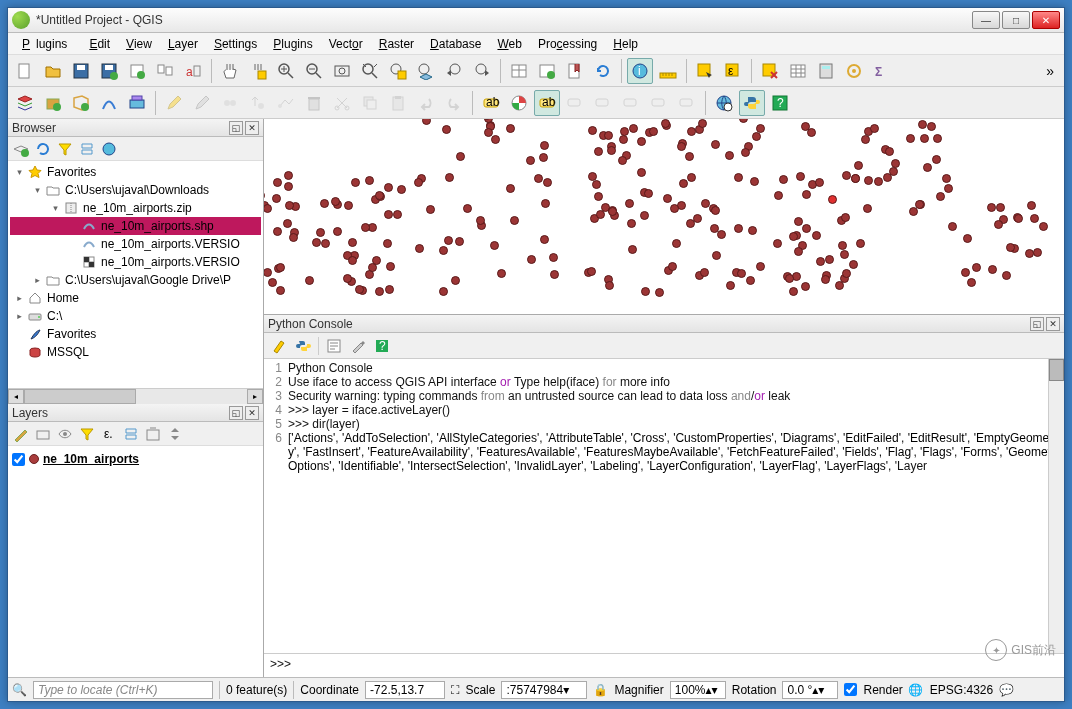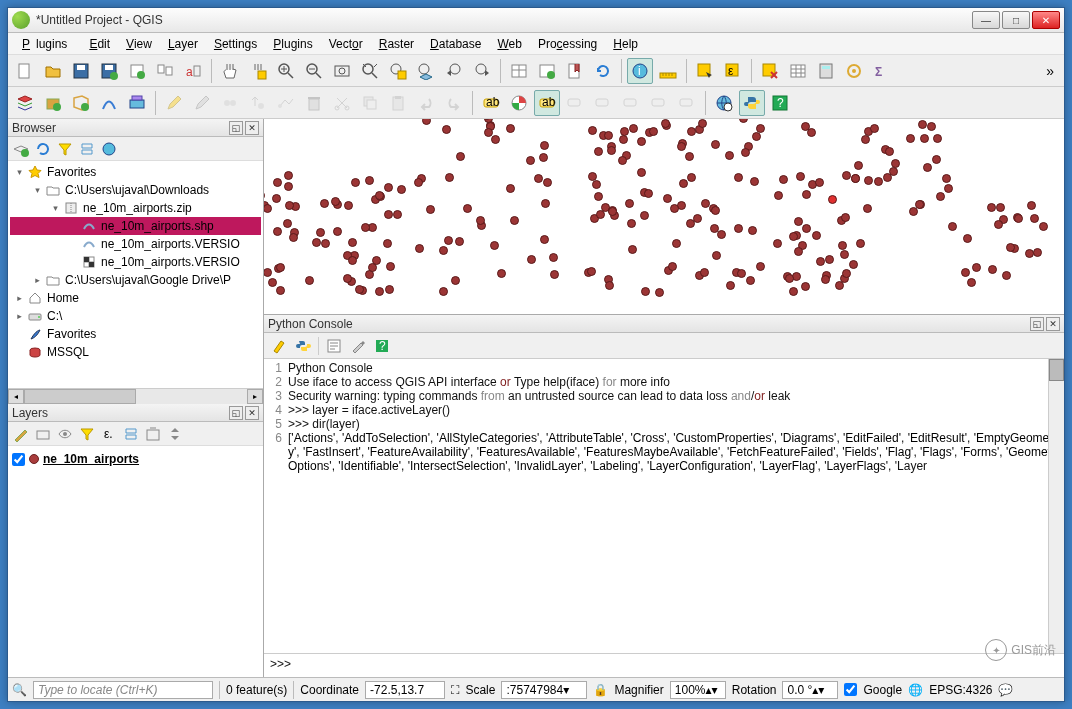--- a/index.html
+++ b/index.html
@@ -44,21 +44,21 @@
 .map { height:196px; background:#fff; position:relative; overflow:hidden; border-bottom:1px solid #aaa; }
 .map .dot { position:absolute; width:9px; height:9px; background:#9b3535; border:1px solid #5a1a1a; border-radius:50%; }
 .map .dot.br { background:#e03030; }
 .pyconsole { flex:1; display:flex; flex-direction:column; min-height:0; }
 .pytools { height:26px; display:flex; align-items:center; gap:6px; padding:2px 6px; border-bottom:1px solid #ccc; }
 .pytools .pyt { width:18px; height:18px; display:flex; align-items:center; justify-content:center; }
 .pyoutput { flex:1; background:#fff; overflow:auto; font-family:"Courier New",monospace; font-size:14px; position:relative; padding:2px 0; }
 .pyline { display:flex; }
 .gutter { width:24px; text-align:right; color:#888; padding-right:6px; user-select:none; flex-shrink:0; }
 .pycell { flex:1; white-space:pre-wrap; word-break:break-all; color:#111; }
-.kw-or { color:#7f1d1d;text-align:right; }
+.kw-or { color:#a21caf;text-align:right; }
 .kw-for { color:#888; }
 .kw-from { color:#888; }
 .kw-and { color:#888; }
 .str { color:#000000; }
 .vscroll { position:absolute; right:0; top:0; bottom:0; width:16px; background:#eee; border-left:1px solid #ccc; }
 .vscroll .vthumb { position:absolute; top:0; width:100%; height:22px; background:#bbb; border:1px solid #888; }
 .pyinput { height:24px; border-top:1px solid #ccc; background:#fff; font-family:"Courier New",monospace; font-size:14px; padding:2px 6px; color:#111; }
 .statusbar { height:24px; background:#f0f0f0; border-top:1px solid #bbb; display:flex; align-items:center; padding:0 4px; gap:6px; font-size:11px; }
 .statusbar .stf { border:1px solid #aaa; background:#fff; height:18px; padding:0 4px; display:flex; align-items:center; }
 .statusbar .stlocator { flex:0 0 180px; color:#888; font-style:italic; }
@@ -1003,18 +1003,18 @@
     <div class="stf" style="width:80px">-72.5,13.7</div>
     <span>⛶</span>
     <span>Scale</span>
     <div class="stf" style="width:86px"><span>:75747984</span> ▾</div>
     <span>🔒</span>
     <span>Magnifier</span>
     <div class="stf" style="width:56px"><span>100%</span> ▴▾</div>
     <span>Rotation</span>
     <div class="stf" style="width:56px"><span>0.0 °</span> ▴▾</div>
     <input type="checkbox" checked="" style="">
-    <span>Google</span>
+    <span>Render</span>
     <span>🌐</span>
     <span>EPSG:4326</span>
     <span>💬</span>
   </div>
 </div>
 
 </body></html>

